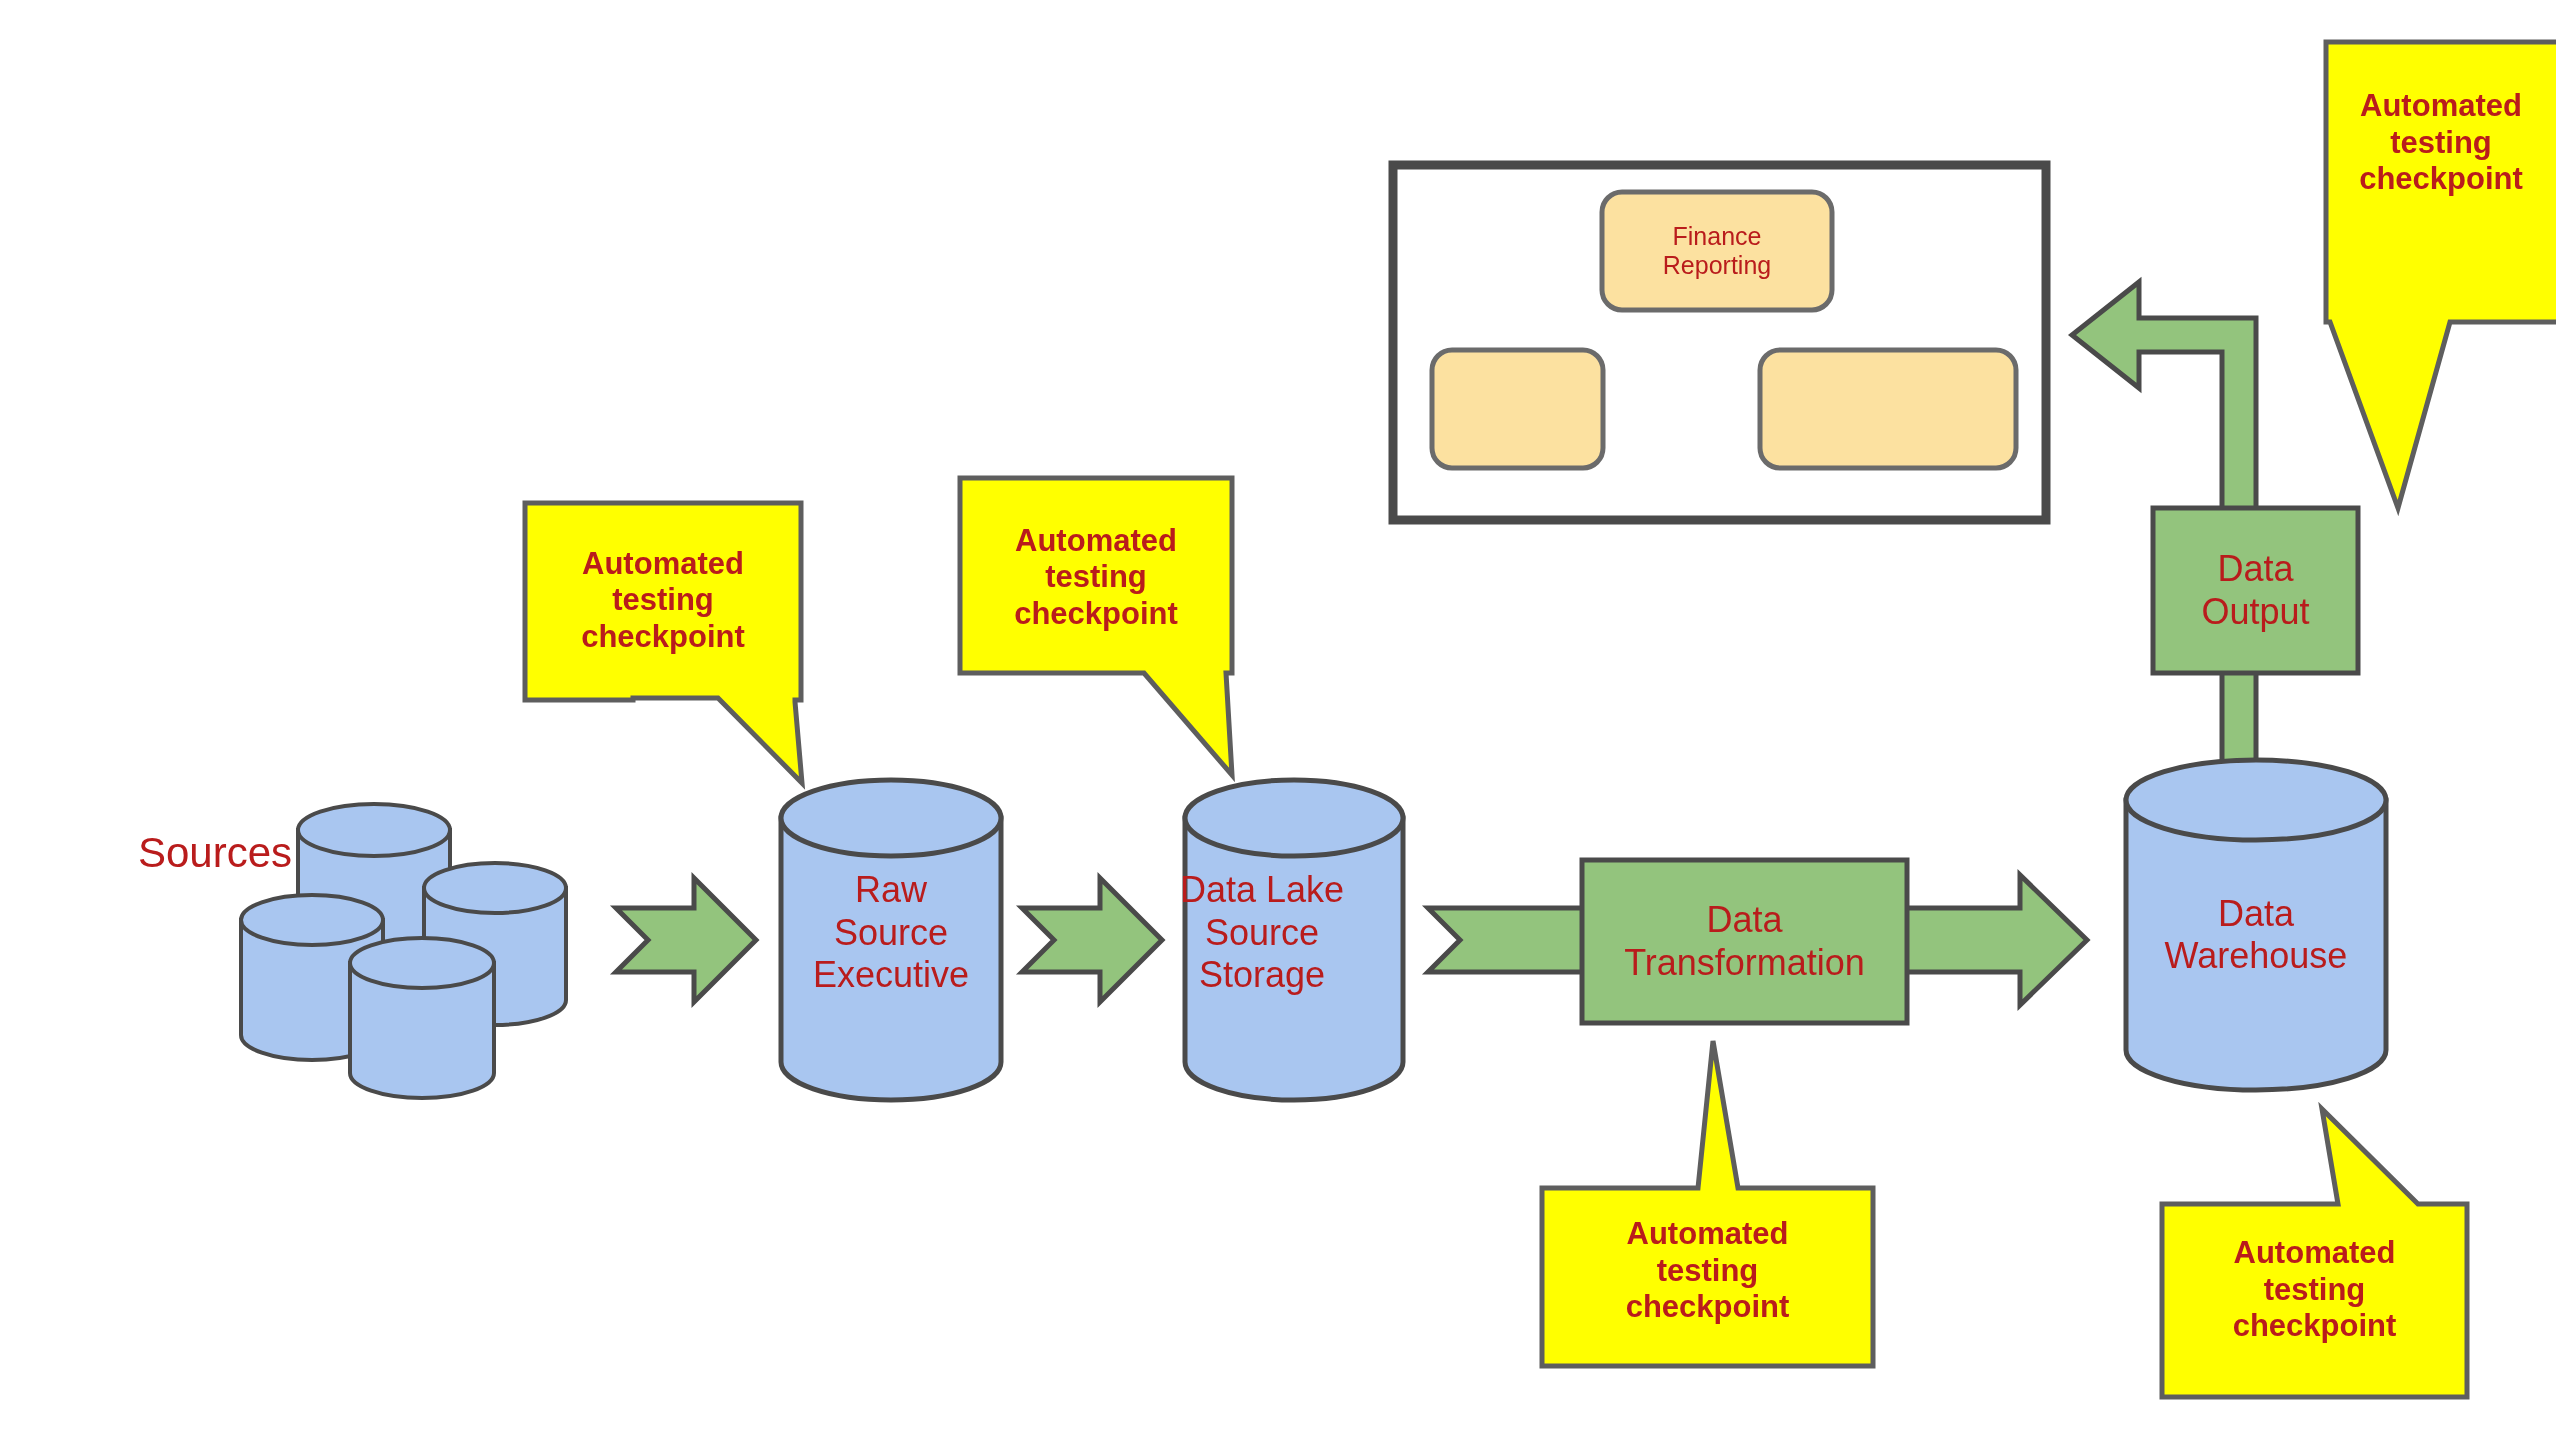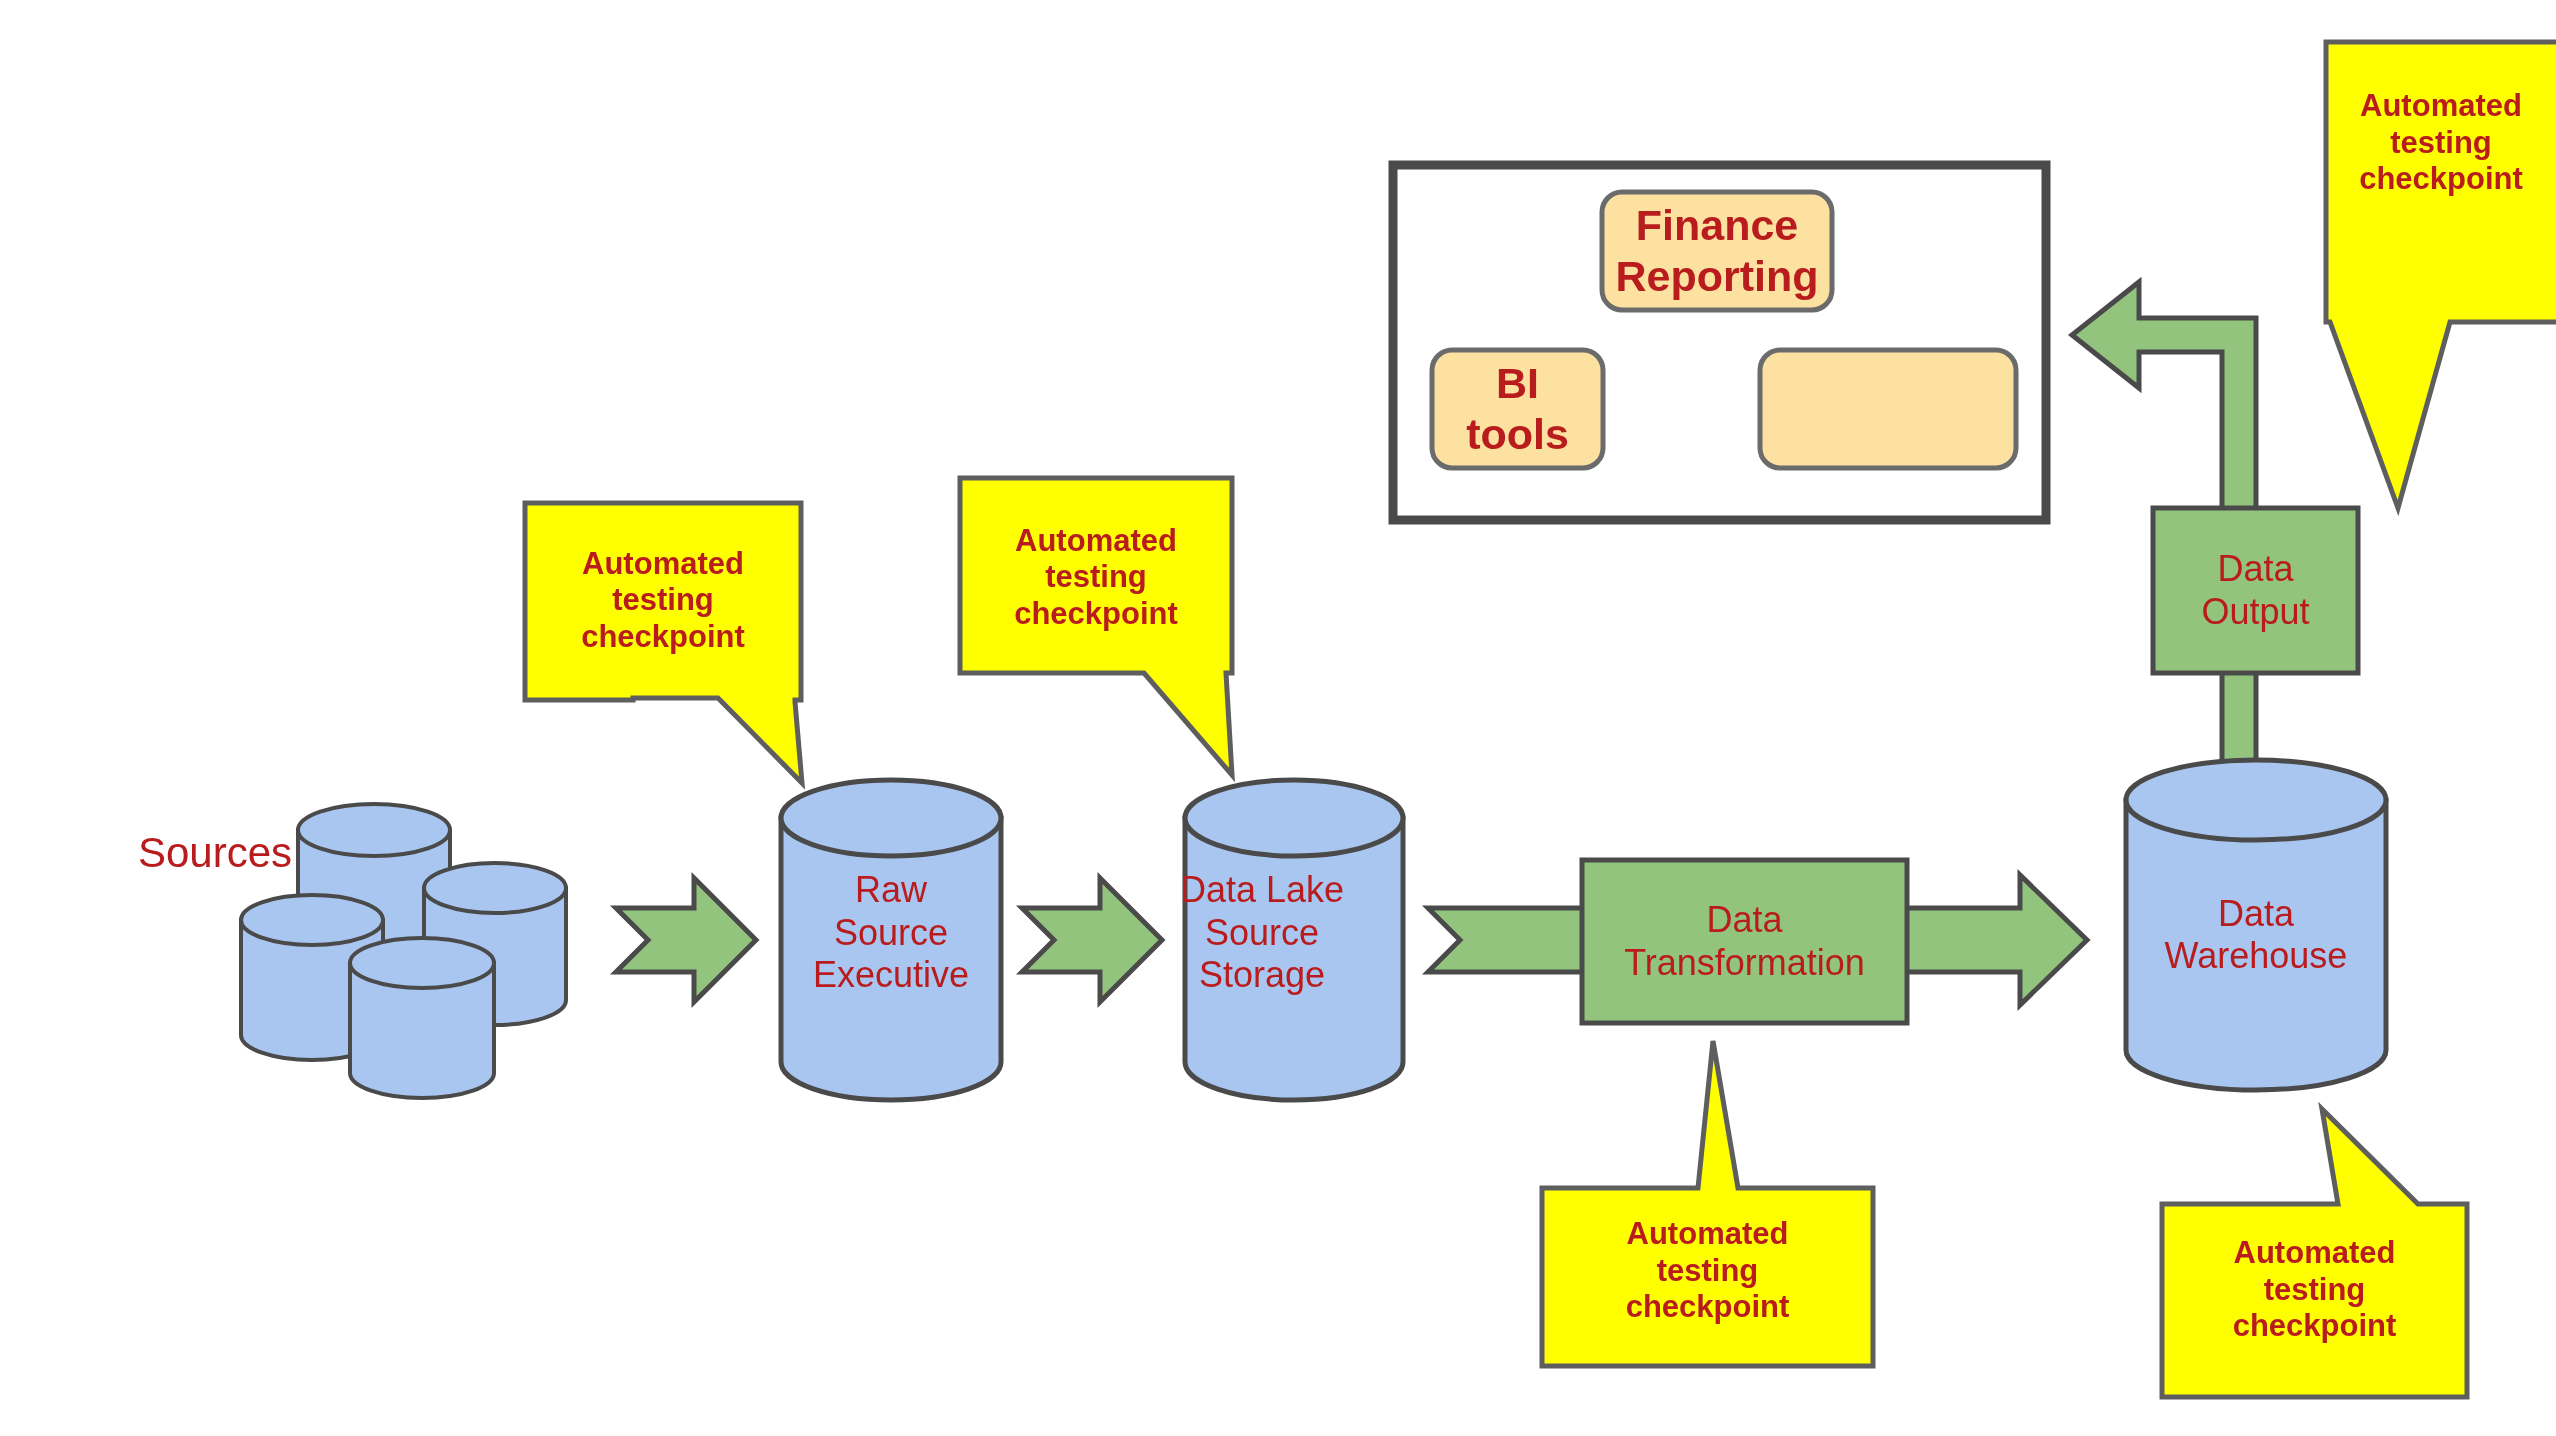--- a/index.html
+++ b/index.html
@@ -39,22 +39,22 @@
   }
   .lbl-cyl {
     font-size: 36px;
     font-weight: 400;
   }
   .lbl-green {
     font-size: 36px;
     font-weight: 400;
   }
   .lbl-tan {
-    font-size: 43px;
-    font-weight: 700;
+    font-size: 25px;
+    font-weight: 400;
   }
   .lbl-callout {
     font-size: 31px;
     font-weight: bold;
   }
   .lbl-sources {
     font-size: 42px;
     font-weight: 400;
   }
 </style>
@@ -183,22 +183,20 @@
 
   <div class="shape-label lbl-cyl" style="left:2126px; top:860px; width:260px; height:150px;">Data
 Warehouse</div>
 
   <div class="shape-label lbl-green" style="left:2153px; top:508px; width:205px; height:165px;">Data
 Output</div>
 
   <div class="shape-label lbl-tan" style="left:1602px; top:192px; width:230px; height:118px;">Finance
 Reporting</div>
 
-  <div class="shape-label lbl-tan" style="left:1432px; top:350px; width:171px; height:118px;">BI
-tools</div>
 
 
   <div class="shape-label lbl-callout" style="left:525px; top:528px; width:276px; height:145px;">Automated
 testing
 checkpoint</div>
 
   <div class="shape-label lbl-callout" style="left:960px; top:505px; width:272px; height:145px;">Automated
 testing
 checkpoint</div>
 

